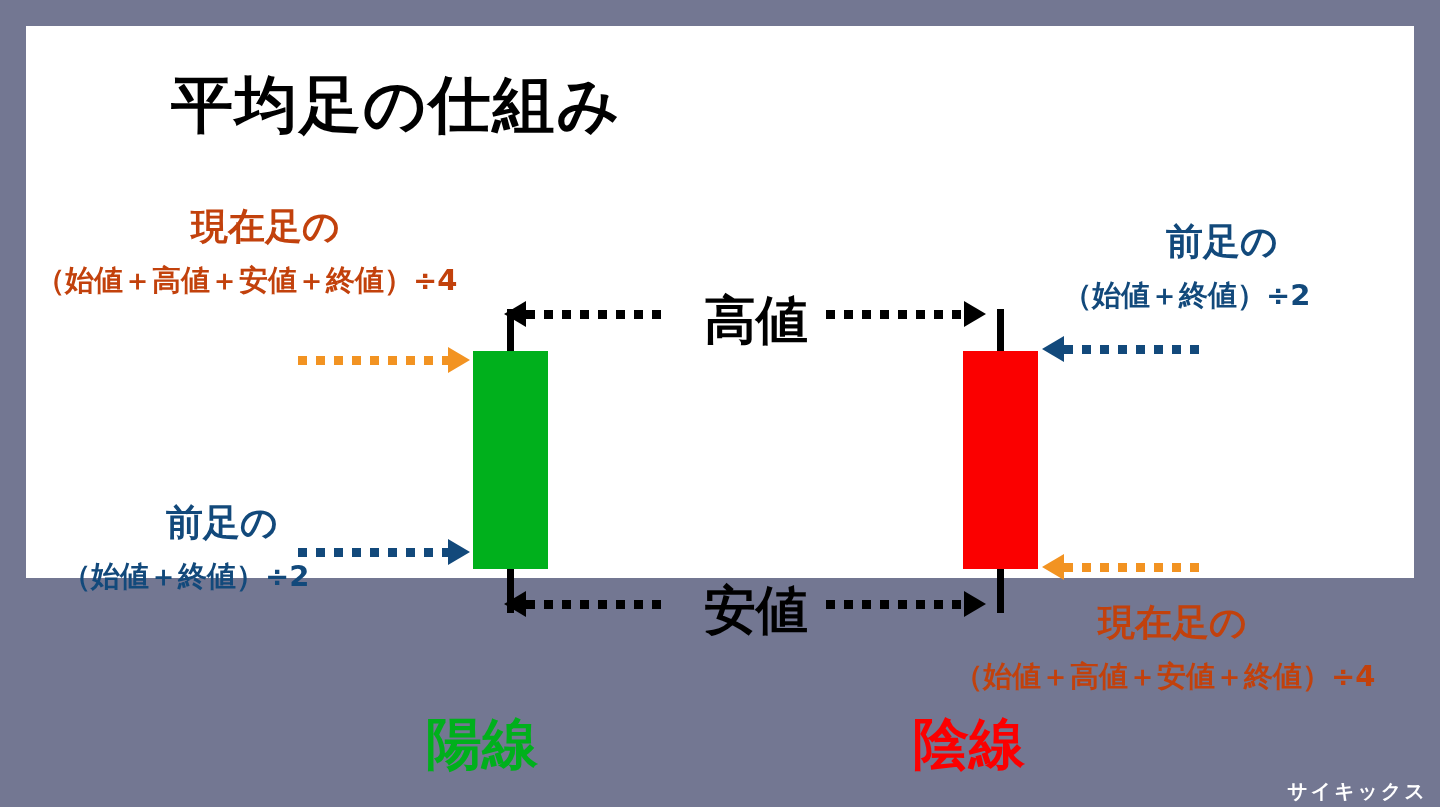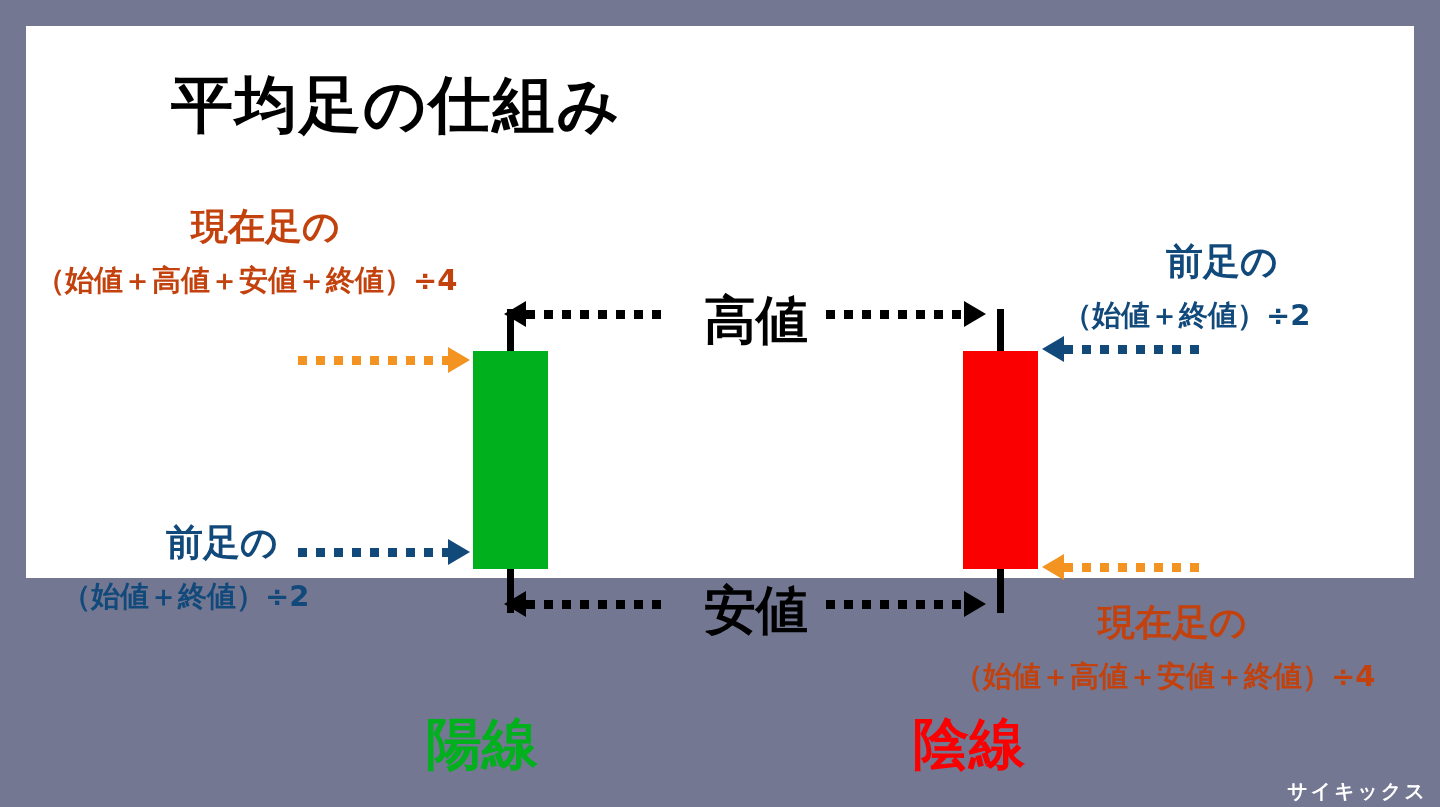--- a/index.html
+++ b/index.html
@@ -20,21 +20,21 @@
   
   .t { position:absolute; white-space:nowrap; line-height:1; }
 
   #title {
     left:145px; top:48px;
     font-size:62px; font-weight:700; color:#000000;
     letter-spacing:2px;
   }
 
   .orange { color:#c2410c; }
-  .blue   { color:#12497B;margin-top:20px; }
+  .blue   { color:#12497B; }
 
   .lbl-big   { font-size:37px; font-weight:700; }
   .lbl-small { font-size:29px; font-weight:700; }
   .axis-lbl  { font-size:52px; font-weight:700; color:#000; }
 
   
   #ln-cur-1 { left:165px; top:182px; }
   #ln-cur-2 { left:10px;  top:240px; }
 
   

